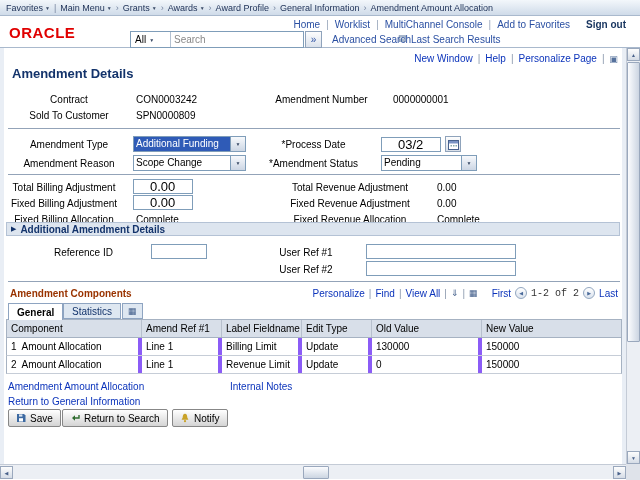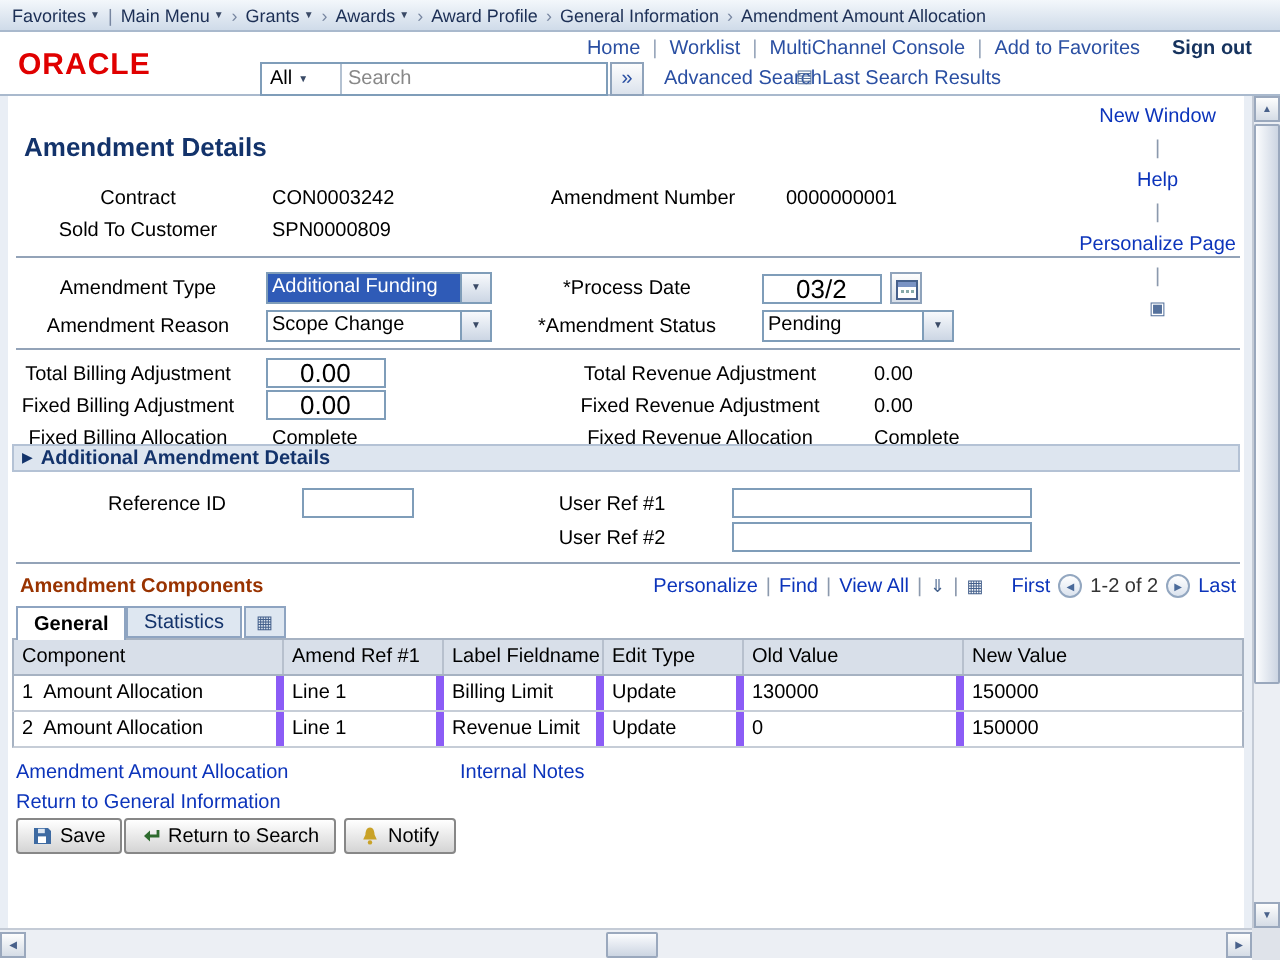--- a/index.html
+++ b/index.html
@@ -22,21 +22,21 @@
   .scope{display:flex;align-items:center;gap:3px;padding:0 4px;border-right:1px solid #b3c1d1;cursor:pointer;min-width:40px;}
   .sinput{flex:1;border:none;outline:none;font-size:10px;padding:0 3px;font-family:inherit;color:#333;min-width:0;}
   .sinput::placeholder{color:#888;}
   .sgo{position:absolute;left:305px;top:15px;width:17px;height:17px;border:1px solid #8fa3bb;background:linear-gradient(#fdfdfd,#dbe2ec);font-size:10px;color:#2a4fa2;display:flex;align-items:center;justify-content:center;cursor:pointer;padding:0;}
   .hlink{position:absolute;top:18px;font-size:10px;color:#2a4fa2;}
   .adv{left:332px;}
   .docic{position:absolute;left:398px;top:17px;font-size:9px;color:#55719c;}
   .lsr{left:411px;}
   
   .edge{position:absolute;top:48px;width:4px;height:416px;background:#e9eef5;}
-  .pageactions{position:absolute;top:53px;right:22px;display:flex;align-items:center;gap:5px;font-size:10px;flex-direction:column;}
+  .pageactions{position:absolute;top:53px;right:22px;display:flex;align-items:flex-end;gap:5px;font-size:10px;}
   .pactsep{color:#8b99ad;}
   .pacticon{font-size:9px;color:#55719c;cursor:pointer;}
   .ptitle{position:absolute;left:12px;top:66px;font-size:13px;font-weight:bold;color:#13336b;}
   
   .lbl{position:absolute;font-weight:normal;text-align:center;white-space:nowrap;}
   .val{position:absolute;white-space:nowrap;}
   .tin{position:absolute;height:15px;border:1px solid #7f9db9;font-size:13px;padding:0 16px;font-family:inherit;background:#fff;}
   .hr{position:absolute;left:8px;width:612px;border-top:1px solid #93a3b8;height:0;}
   .dd{position:absolute;height:16px;border:1px solid #7f9db9;background:#fff;display:flex;cursor:pointer;}
   .ddtext{flex:1;padding:1px 2px;white-space:nowrap;overflow:hidden;font-size:10px;}
@@ -44,21 +44,21 @@
   .ddbtn{width:15px;border-left:1px solid #7f9db9;background:linear-gradient(#f7f9fc,#ccd6e4);display:flex;align-items:center;justify-content:center;}
   .calbtn{position:absolute;width:16px;height:16px;border:1px solid #8fa3bb;background:linear-gradient(#fdfdfd,#d8dfe9);display:flex;align-items:center;justify-content:center;padding:0;cursor:pointer;}
   .secbar{position:absolute;left:6px;top:222px;width:614px;height:14px;background:#dde5ef;border:1px solid #b4c2d5;display:flex;align-items:center;gap:4px;padding:0 4px;cursor:pointer;}
   .secarr{font-size:7px;color:#13336b;}
   .sectitle{font-weight:bold;color:#13336b;}
   
   .gridtitle{position:absolute;left:10px;top:288px;font-weight:bold;color:#993300;}
   .gridbar{position:absolute;right:22px;top:287px;display:flex;align-items:center;gap:4px;font-size:10px;}
   .gicon{font-size:9px;color:#44608c;cursor:pointer;}
   .circ{width:12px;height:12px;border-radius:50%;border:1px solid #93a7c0;background:linear-gradient(#fff,#dbe3ee);font-size:5px;color:#4a6a9a;display:inline-flex;align-items:center;justify-content:center;cursor:pointer;}
-  .grange{color:#333;}
+  .grange{color:#333;font-family:Liberation Mono, monospace;}
   .first{margin-left:10px;}
   .tab{position:absolute;top:303px;height:16px;border:1px solid #8ea4c1;background:#dee7f1;display:flex;align-items:center;padding:0 8px;font-size:10px;color:#13336b;cursor:pointer;}
   .tab-active{background:#fff;font-weight:bold;color:#000;height:17px;border-bottom:none;z-index:3;}
   .tab-icon{padding:0 5px;}
   .thead{position:absolute;left:6px;top:319px;width:616px;height:19px;background:#d8dfe9;border:1px solid #a6b2c2;display:flex;z-index:1;}
   .th{padding:3px 4px;border-right:1px solid #b7c0cd;white-space:nowrap;overflow:hidden;cursor:pointer;}
   .trow{position:absolute;left:6px;width:616px;height:18px;background:#fff;border-left:1px solid #a6b2c2;border-right:1px solid #a6b2c2;border-bottom:1px solid #c6cdd7;display:flex;}
   .td{padding:3px 4px;border-right:4px solid #8b5cf6;white-space:nowrap;overflow:hidden;}
   .c0{width:135px;}.c1{width:80px;}.c2{width:80px;}.c3{width:70px;}.c4{width:110px;}.c5{flex:1;border-right:none;}
   .rownum{margin-right:5px;}

